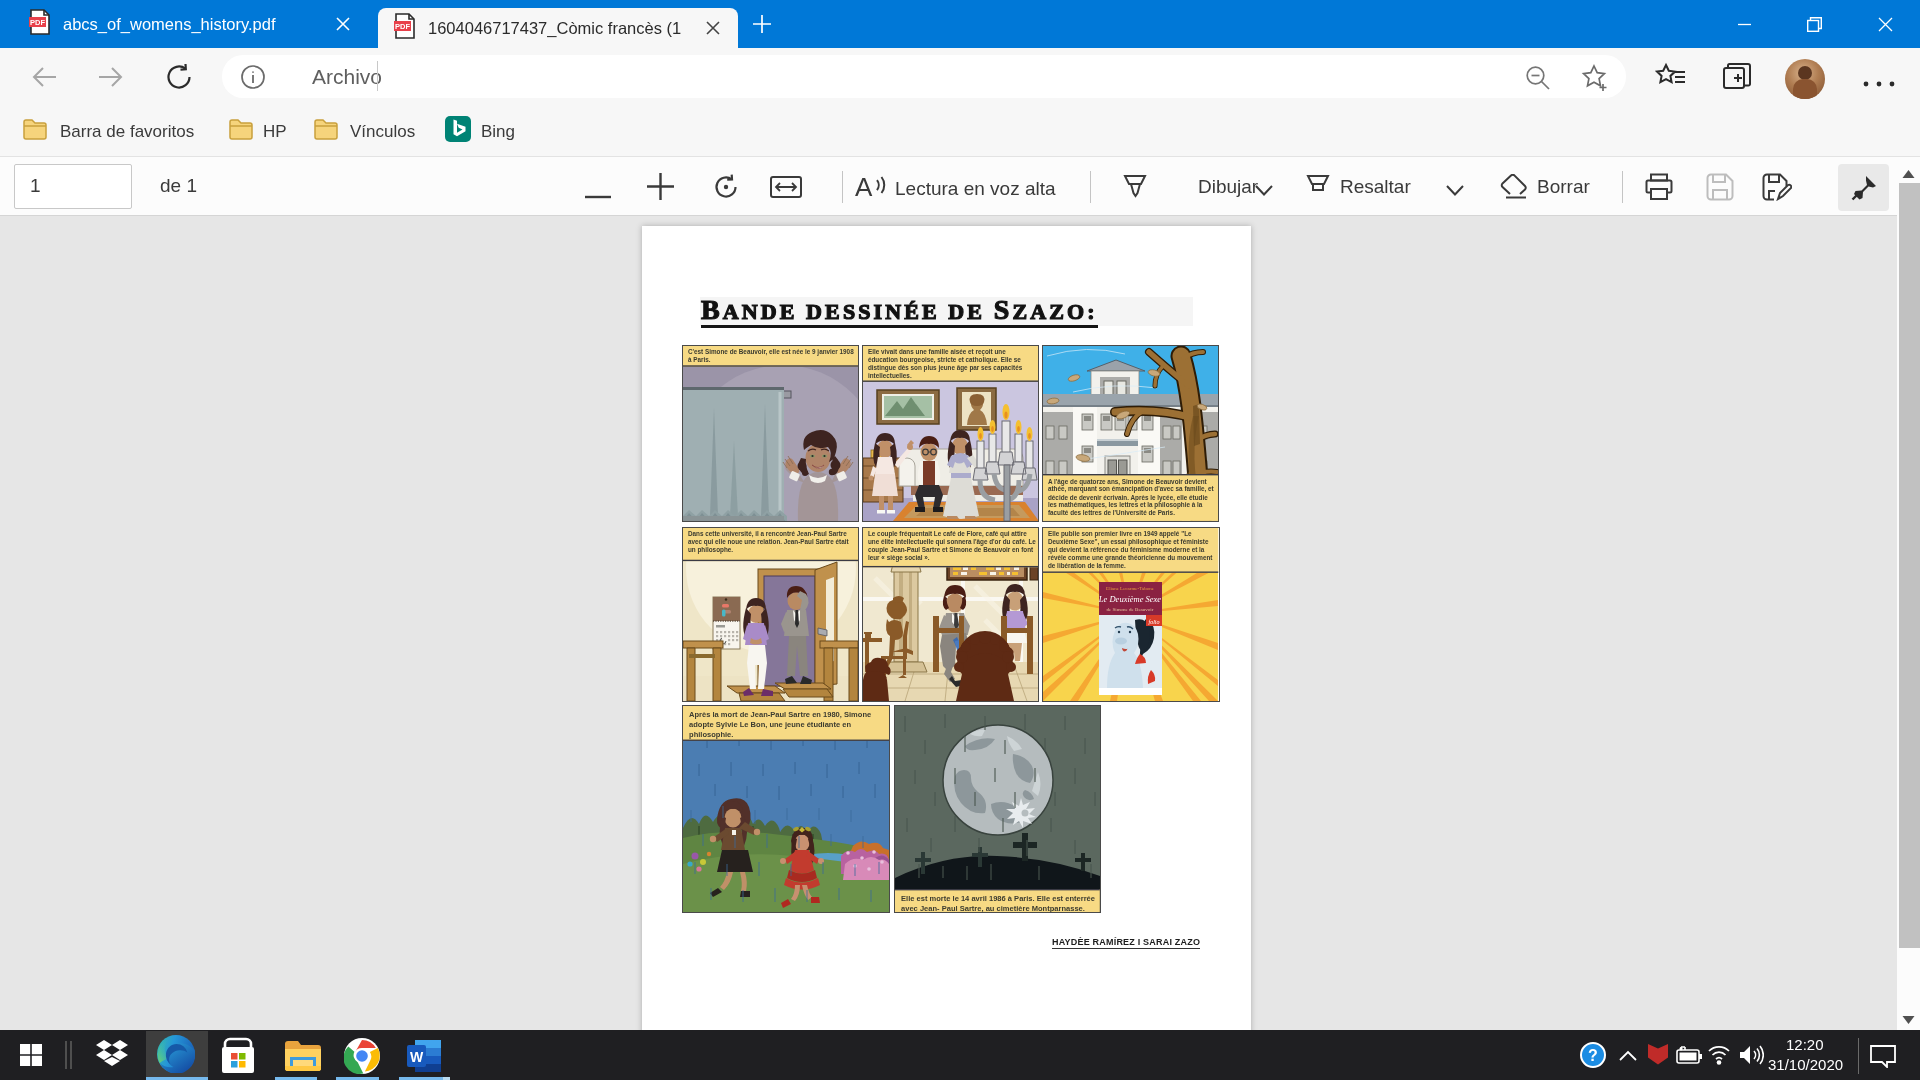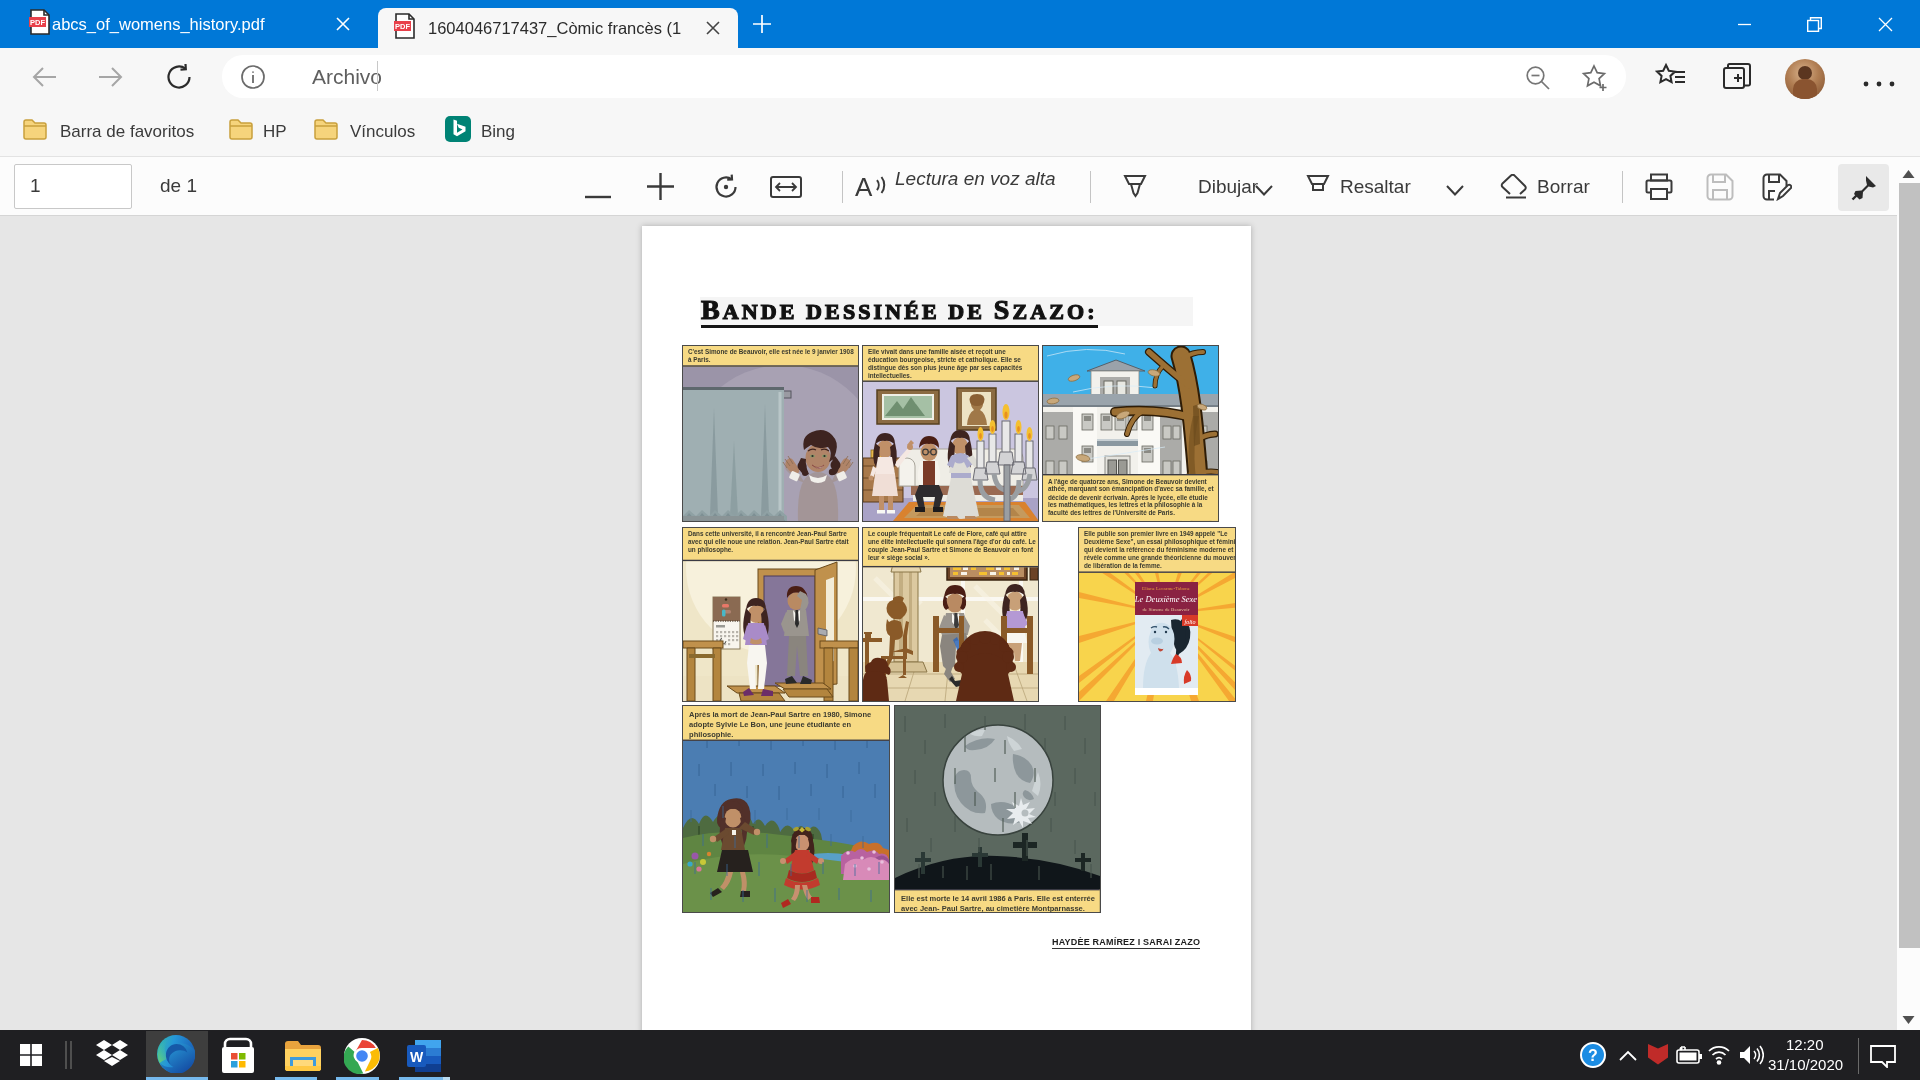--- a/index.html
+++ b/index.html
@@ -48,21 +48,21 @@
 <div id="app">
 
   <div id="titlebar" class="abs"></div>
   <div class="abs tab1" style="display:flex;align-items:center;">
     <span style="margin-left:19px;"><svg width="22" height="26" viewBox="0 0 22 26">
           <path d="M2 1 h13 l5 5 v19 h-18 z" fill="#fff" stroke="#2b2b2b" stroke-width="1.6"></path>
           <path d="M15 1 l0 5 5 0" fill="none" stroke="#2b2b2b" stroke-width="1.6"></path>
           <rect x="0" y="8" width="17" height="10" fill="#E8404A"></rect>
           <text x="8.5" y="16" font-size="7.5" font-weight="bold" fill="#fff" text-anchor="middle">PDF</text>
         </svg></span>
-    <span class="tabtitle" style="margin-left:1px;">abcs_of_womens_history.pdf</span>
+    <span class="tabtitle" style="margin-left:12px;">abcs_of_womens_history.pdf</span>
     <svg width="14" height="14" viewBox="0 0 14 14" style="margin-left:auto;margin-right:20px;">
         <path d="M1 1 L13 13 M13 1 L1 13" stroke="#fff" stroke-width="1.6"></path>
       </svg>
   </div>
   <div class="abs tab-active" style="display:flex;align-items:center;">
     <span style="margin-left:16px;"><svg width="22" height="26" viewBox="0 0 22 26">
           <path d="M2 1 h13 l5 5 v19 h-18 z" fill="#fff" stroke="#2b2b2b" stroke-width="1.6"></path>
           <path d="M15 1 l0 5 5 0" fill="none" stroke="#2b2b2b" stroke-width="1.6"></path>
           <rect x="0" y="8" width="17" height="10" fill="#E8404A"></rect>
           <text x="8.5" y="16" font-size="7.5" font-weight="bold" fill="#fff" text-anchor="middle">PDF</text>
@@ -177,21 +177,21 @@
       </svg></div>
   <div class="abs" style="left:770px;top:176px;"><svg width="32" height="22" viewBox="0 0 32 22">
         <rect x="1" y="1" width="30" height="20" rx="2" fill="none" stroke="#3a3a3a" stroke-width="2"></rect>
         <path d="M6 11 h20 M10 7 l-4 4 4 4 M22 7 l4 4 -4 4" fill="none" stroke="#3a3a3a" stroke-width="1.8"></path>
       </svg></div>
   <div class="abs" style="left:842px;top:171px;width:1px;height:32px;background:#c4c4c4;"></div>
   <div class="abs" style="left:855px;top:172px;"><svg width="32" height="30" viewBox="0 0 32 30">
         <text x="0" y="24" font-size="26" fill="#3a3a3a" font-family="Liberation Sans">A</text>
         <path d="M22 8 a8 8 0 0 1 0 10 M26.5 5 a13 13 0 0 1 0 16" fill="none" stroke="#3a3a3a" stroke-width="2"></path>
       </svg></div>
-  <div class="abs tooltext" style="left:895px;top:168px;font-style:italic;">Lectura en voz alta</div>
+  <div class="abs tooltext" style="left:895px;top:178px;">Lectura en voz alta</div>
   <div class="abs" style="left:1090px;top:171px;width:1px;height:32px;background:#c4c4c4;"></div>
   <div class="abs" style="left:1122px;top:173px;"><svg width="26" height="28" viewBox="0 0 26 28">
         <path d="M3 3 h20 l-4 8 h-12 z" fill="none" stroke="#3a3a3a" stroke-width="2"></path>
         <path d="M9 11 l2.5 9 2 3 2 -3 2.5 -9" fill="none" stroke="#3a3a3a" stroke-width="2"></path>
       </svg></div>
   <div class="abs tooltext" style="left:1158px;top:176px;margin-left:40px;">Dibujar</div>
   <div class="abs" style="left:1255px;top:182px;"><svg width="18" height="11" viewBox="0 0 18 11">
         <path d="M1 1 L9 9.5 L17 1" fill="none" stroke="#3a3a3a" stroke-width="2"></path>
       </svg></div>
   <div class="abs" style="left:1305px;top:173px;"><svg width="26" height="28" viewBox="0 0 26 28">
@@ -689,21 +689,21 @@
             <circle cx="122" cy="110" r="6"></circle>
         <circle cx="96" cy="139" r="5"></circle>
             <circle cx="148" cy="139" r="5"></circle>
         <path d="M0 152 q2 -12 12 -12 q10 0 12 12 l2 21 h-28 z"></path>
         <path d="M3 144 q-3 -8 5 -10 q2 -5 9 -4 q8 1 8 8 q5 4 1 9 q-12 -6 -23 -3 z"></path>
       </g>
     </svg>
     <div class="cap" style="position:absolute;left:0;top:0;width:253.6px;height:56.5px;border-bottom:2px solid #3a3a44;">Le couple fréquentait Le café de Flore, café qui attire<br>une élite intellectuelle qui sonnera l'âge d'or du café. Le<br>couple Jean-Paul Sartre et Simone de Beauvoir en font<br>leur « siège social ».</div>
   </div>
 
-  <div class="panel" style="left:1078px;top:527px;width:158px;height:175px;">
+  <div class="panel" style="left:1042px;top:527px;width:178px;height:175px;">
     <svg style="position:absolute;left:0;top:0;" width="175" height="173" viewBox="0 0 175 173">
       <rect x="0" y="0" width="175" height="173" fill="#F8D44C"></rect>
       <g fill="#F5A832">
         <path d="M87 86 L0 22 L0 30 z M87 86 L0 64 L0 70 z M87 86 L0 108 L0 115 z M87 86 L0 148 L0 155 z M87 86 L22 0 L30 0 z M87 86 L64 0 L71 0 z M87 86 L112 0 L120 0 z M87 86 L152 0 L160 0 z M87 86 L175 32 L175 40 z M87 86 L175 72 L175 78 z M87 86 L175 115 L175 122 z M87 86 L175 152 L175 158 z M87 86 L27 173 L35 173 z M87 86 L67 173 L74 173 z M87 86 L112 173 L120 173 z M87 86 L150 173 L158 173 z M87 86 L0 0 L8 0 z M87 86 L175 0 L175 8 z M87 86 L175 173 L166 173 z M87 86 L0 173 L0 164 z"></path>
       </g>
       <rect x="56" y="54" width="63" height="113" fill="#fff"></rect>
       <rect x="56" y="54" width="63" height="33" fill="#8A2242"></rect>
       <text x="87" y="62" font-size="5" fill="#E8A040" text-anchor="middle" font-family="Liberation Serif">Eliane Lecarme-Tabone</text>
       <text x="87" y="74" font-size="8.5" fill="#fff" text-anchor="middle" font-style="italic" font-family="Liberation Serif">Le Deuxième Sexe</text>
       <text x="87" y="83" font-size="5" fill="#E8C8A0" text-anchor="middle" font-family="Liberation Serif">de Simone de Beauvoir</text>

